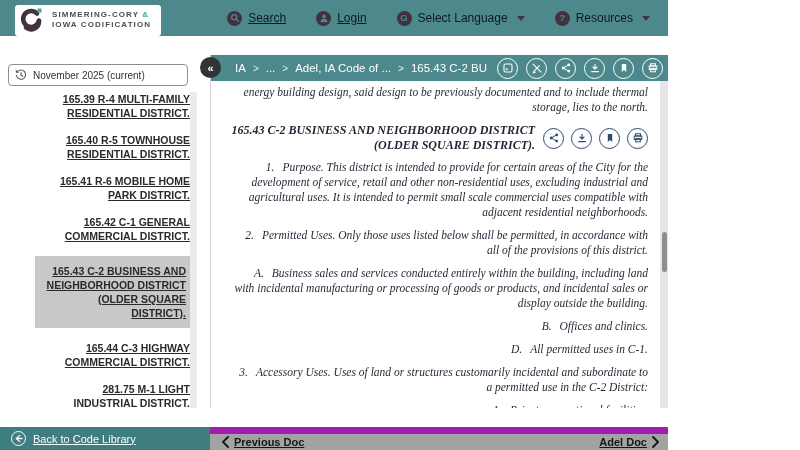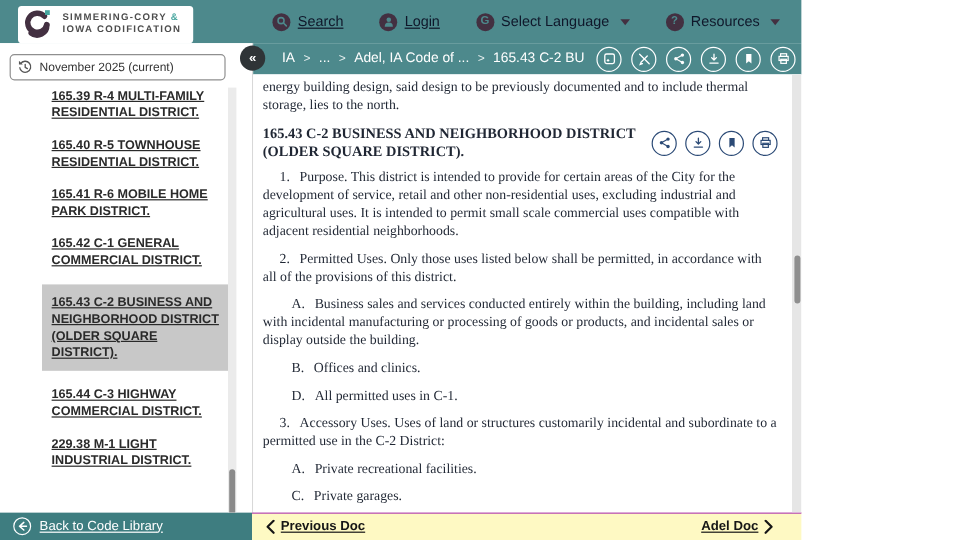--- a/index.html
+++ b/index.html
@@ -1,33 +1,33 @@
 <!DOCTYPE html>
 <html><head>
 <meta charset="utf-8">
 <style>
   * { margin:0; padding:0; box-sizing:border-box; }
   html,body { width:800px; height:450px; overflow:hidden; font-family:"Liberation Sans",sans-serif; background:#fff; }
-  .app { width:668px; height:450px; display:flex; flex-direction:column; overflow:hidden; position:relative; }
+  .app { width:668px; height:450px; display:flex; flex-direction:column; overflow:hidden; position:relative;gap:19px; }
 
   
   .topbar { flex:0 0 36px; background:#4d898c; display:flex; align-items:center; justify-content:space-between; }
   .logo-box { margin-left:15px; margin-top:4px; background:#fff; border-radius:3px; height:31px; display:flex; align-items:center; padding:0 10px 0 3px; gap:7px; }
   .logo-mark { width:27px; height:27px; position:relative; }
   .logo-text { font-size:8px; font-weight:bold; letter-spacing:1.1px; color:#4d4d4d; line-height:10px; white-space:nowrap; }
   .logo-text .amp { color:#45a59e; }
   .top-nav { display:flex; align-items:center; gap:30px; margin-right:18px; }
   .nav-item { display:flex; align-items:center; gap:6px; color:#433041; font-size:12px; cursor:pointer; }
   .nav-item .lbl { color:#0f172a; }
   .nav-item.linked .lbl { text-decoration:underline; }
   .nav-circle { width:15px; height:15px; border-radius:50%; background:#433041; color:#4d898c; display:flex; align-items:center; justify-content:center; font-size:9.5px; font-weight:bold; line-height:1; }
   .caret { width:0; height:0; border-left:4px solid transparent; border-right:4px solid transparent; border-top:5px solid #433041; margin-left:3px; }
 
   
-  .bodyrow { flex:1; display:flex; min-height:0; }
+  .bodyrow { flex:1; display:flex; min-height:0;text-align:right; }
 
   
   .sidebar { width:210px; background:#fff; position:relative; overflow:hidden; flex:0 0 210px; }
   .version-box { position:absolute; left:8px; top:9px; width:180px; height:22px; border:1px solid #8f8f8f; border-radius:4px; background:#fff; display:flex; align-items:center; gap:6px; padding:0 6px; }
   .version-box .vlabel { font-size:10px; color:#333; white-space:nowrap; }
   .toc { position:absolute; top:37px; left:0; right:20px; bottom:0; padding-left:43px; overflow:hidden; }
   .toc-link { display:block; font-size:10.5px; font-weight:bold; color:#2a2a2a; text-decoration:underline; line-height:14px; margin-bottom:13px; cursor:pointer; }
   .toc-link.selected { background:#c8c8c8; margin-left:-8px; padding:8px 4px 8px 8px; text-decoration:underline; }
   .sb-track { position:absolute; left:190px; top:37px; bottom:0; width:7px; background:#ebebeb; }
   .sb-thumb { position:absolute; left:1px; top:318px; width:5px; height:57px; background:#8a8a8a; border-radius:3px; }
@@ -38,39 +38,39 @@
   .collapse-btn { position:absolute; left:-11px; top:2px; width:21px; height:21px; border-radius:50%; background:#2f3437; color:#fff; font-size:11px; font-weight:bold; display:flex; align-items:center; justify-content:center; cursor:pointer; z-index:5; }
   .crumbs { display:flex; align-items:center; gap:7px; font-size:11.5px; white-space:nowrap; overflow:hidden; flex:1; margin-left:8px; }
   .crumb-link { color:#fff; cursor:pointer; }
   .crumb-sep { color:#e8f0f0; font-size:10px; }
   .crumb-current { color:#fff; overflow:hidden; }
   .crumb-icons { display:flex; gap:8px; margin-left:10px; margin-right:5px; flex:0 0 auto; color:#fff; }
   .cicon { width:21px; height:21px; border:1.2px solid #fff; border-radius:50%; display:flex; align-items:center; justify-content:center; cursor:pointer; }
 
   
   .docwrap { flex:1; position:relative; overflow:hidden; background:#fff; }
-  .doc { padding:4px 20px 0 8px; font-family:"Liberation Serif",serif; font-size:11.5px; line-height:15px; color:#1f2633; }
+  .doc { padding:4px 20px 0 8px; font-family:"Liberation Serif",serif; font-size:11.5px; line-height:15px; color:#1f2633;font-style:italic; }
   .frag { margin-bottom:9px; }
   .doc-head { display:flex; align-items:center; margin-bottom:7px; }
   .doc-title { font-weight:bold; font-size:12px; flex:1; padding-right:8px; }
   .doc-icons { display:flex; gap:7px; color:#2b4a76; flex:0 0 auto; }
   .hicon { width:21px; height:21px; border:1.3px solid #2b4a76; border-radius:50%; display:flex; align-items:center; justify-content:center; cursor:pointer; background:#fff; }
   .doc p { margin-bottom:8px; }
   .p1 { text-indent:14px; }
   .p2 { text-indent:24px; }
   .pnum { margin-right:8px; }
   .main-track { position:absolute; right:0; top:0; bottom:0; width:8px; background:#e6e6e6; }
   .main-thumb { position:absolute; left:1.5px; top:151px; width:5px; height:40px; background:#8f8f8f; border-radius:3px; }
 
   
   .footer { flex:0 0 23px; display:flex; }
   .footer-left { width:210px; flex:0 0 210px; background:#3e7d80; color:#fff; display:flex; align-items:center; gap:7px; padding-left:11px; font-size:11px; cursor:pointer; }
   .footer-left .blabel { text-decoration:underline; }
   .back-circle { width:15px; height:15px; border:1.2px solid #fff; border-radius:50%; display:flex; align-items:center; justify-content:center; }
-  .footer-right { flex:1; background:#fef9c3; border-top:1px solid #a21caf; display:flex; align-items:center; justify-content:space-between; padding:0 23px 0 11px; font-size:11px; color:#161616; font-weight:bold; }
+  .footer-right { flex:1; background:#a3a3a3; border-top:7px solid #a21caf; display:flex; align-items:center; justify-content:space-between; padding:0 8px 0 11px; font-size:11px; color:#161616; font-weight:bold; }
   .doc-nav { display:flex; align-items:center; gap:4px; cursor:pointer; }
   .doc-nav .nlabel { text-decoration:underline; }
   svg { display:block; }
 </style>
 </head>
 <body>
 
 <div class="app">
 
   <div class="topbar">
@@ -134,21 +134,21 @@
         </span>
         <span class="vlabel">November 2025 (current)</span>
       </div>
       <div class="toc">
         <a class="toc-link">165.39 R-4 MULTI-FAMILY RESIDENTIAL DISTRICT.</a>
         <a class="toc-link">165.40 R-5 TOWNHOUSE RESIDENTIAL DISTRICT.</a>
         <a class="toc-link">165.41 R-6 MOBILE HOME PARK DISTRICT.</a>
         <a class="toc-link">165.42 C-1 GENERAL COMMERCIAL DISTRICT.</a>
         <a class="toc-link selected">165.43 C-2 BUSINESS AND NEIGHBORHOOD DISTRICT (OLDER SQUARE DISTRICT).</a>
         <a class="toc-link">165.44 C-3 HIGHWAY COMMERCIAL DISTRICT.</a>
-        <a class="toc-link">229.38 M-1 LIGHT INDUSTRIAL DISTRICT.</a>
+        <a class="toc-link">281.75 M-1 LIGHT INDUSTRIAL DISTRICT.</a>
 
       </div>
       <div class="sb-track">
         <div class="sb-thumb"></div>
       </div>
     </div>
 
     <div class="main">
 
       <div class="crumbbar">

